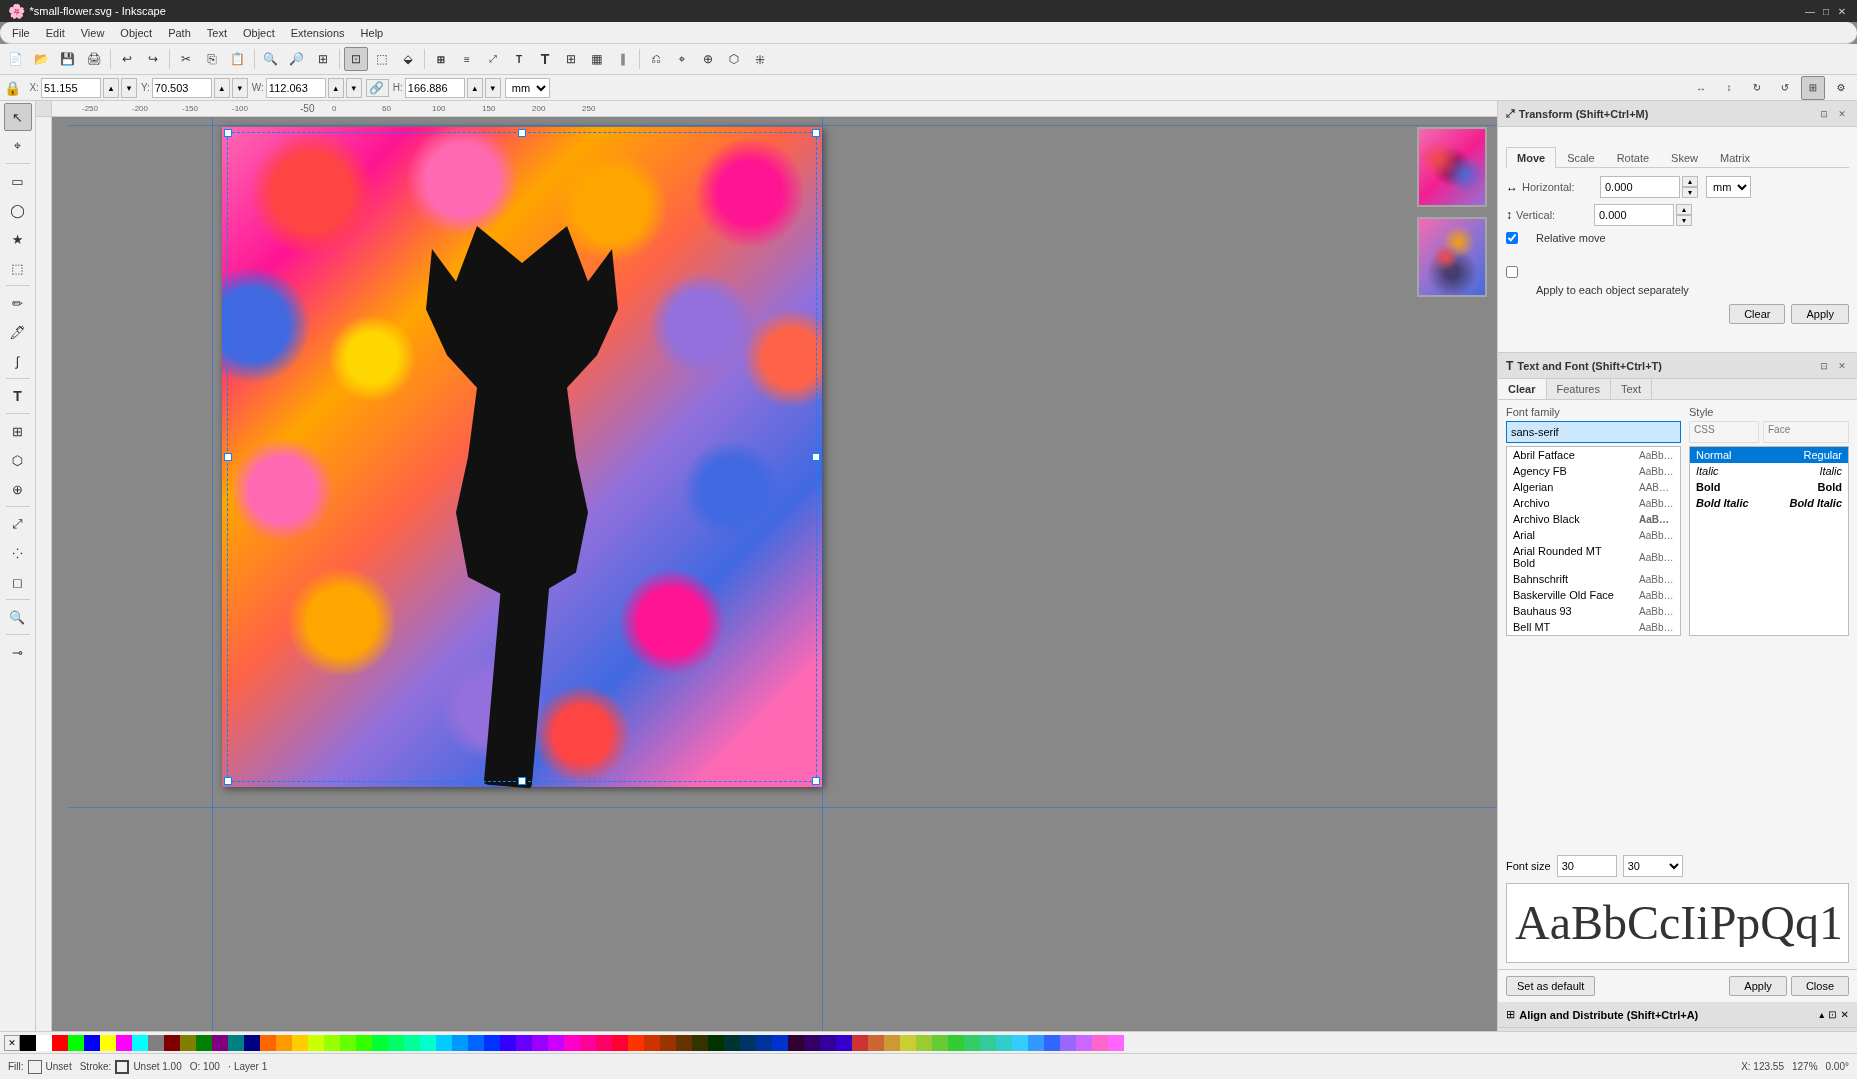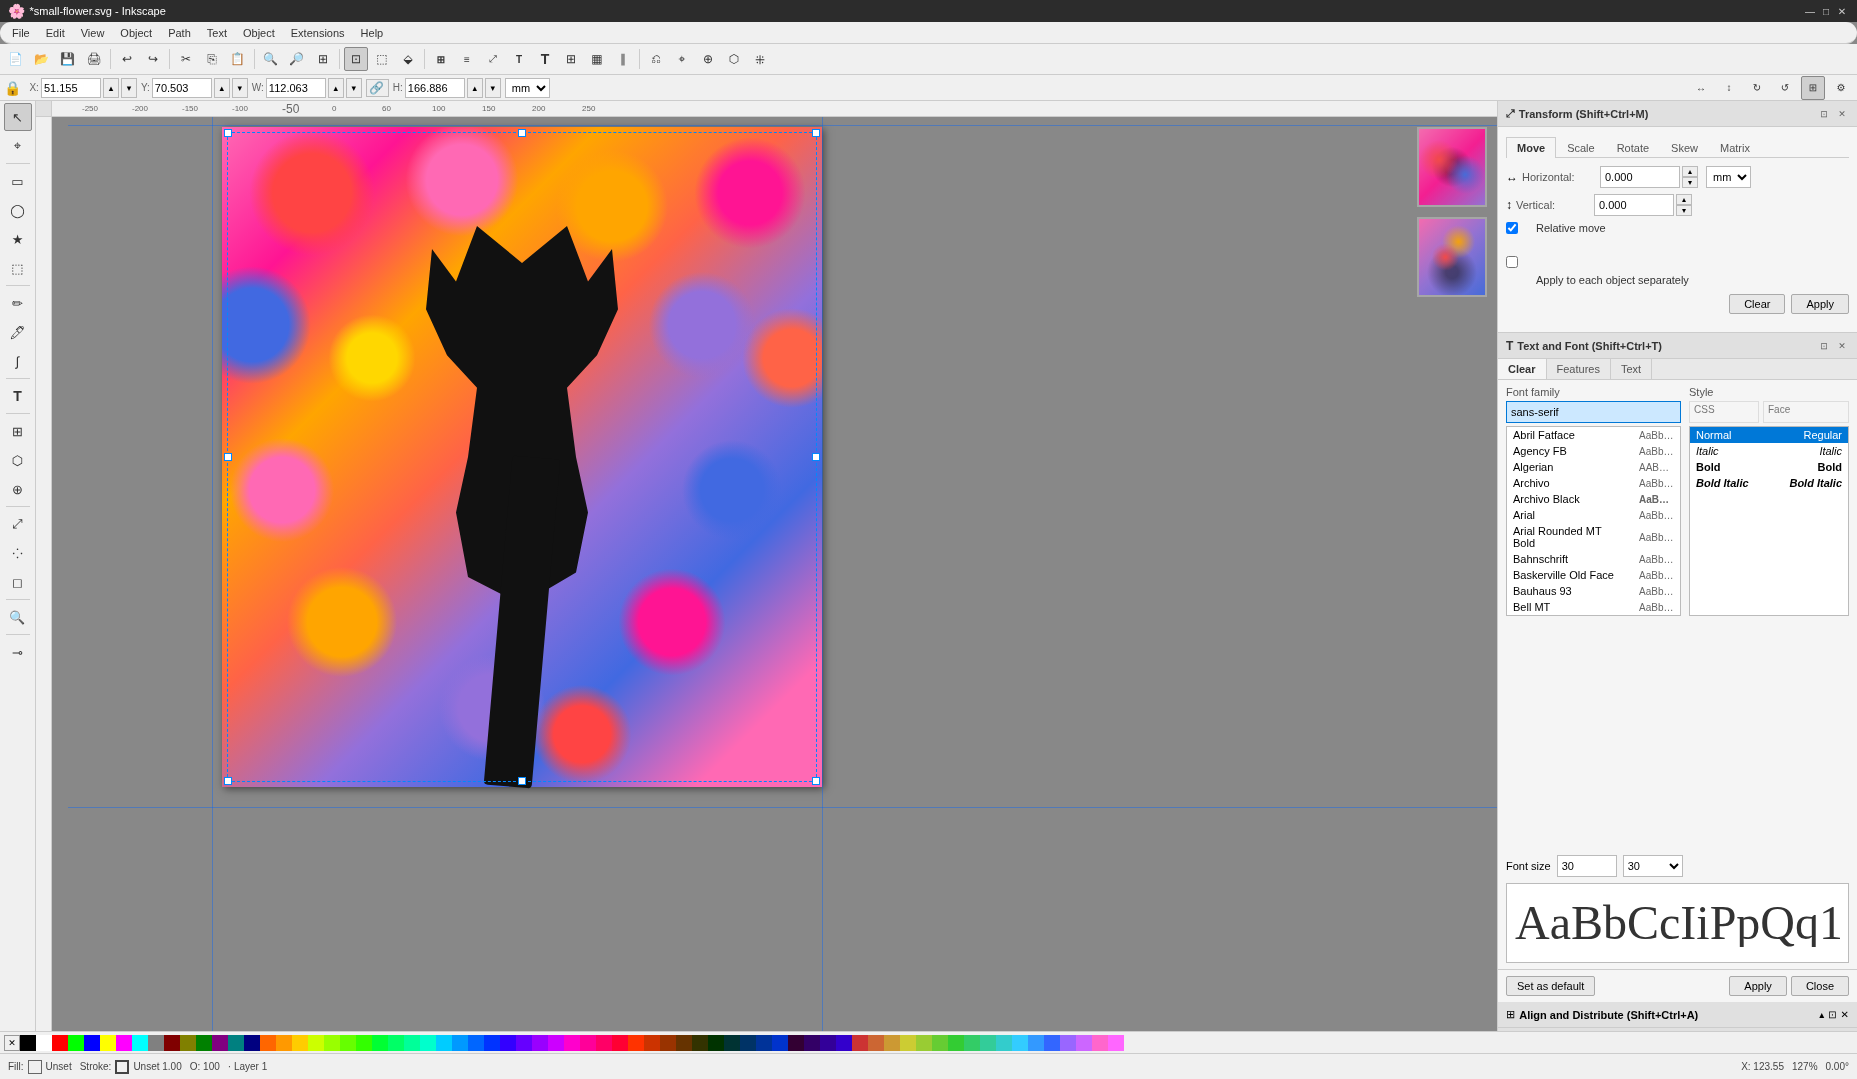--- a/index.html
+++ b/index.html
@@ -60,21 +60,21 @@
     
     .right-panel { width: 360px; background: #f5f5f5; border-left: 1px solid #ccc; display: flex; flex-direction: column; overflow: hidden; }
     
     
     .panel-section { border-bottom: 1px solid #ccc; }
     .panel-header { height: 26px; background: #e0e0e0; display: flex; align-items: center; justify-content: space-between; padding: 0 8px; cursor: pointer; border-bottom: 1px solid #ccc; }
     .panel-header-title { font-weight: bold; font-size: 11px; color: #333; display: flex; align-items: center; gap: 4px; }
     .panel-header-controls { display: flex; gap: 4px; }
     .panel-ctrl-btn { width: 14px; height: 14px; display: flex; align-items: center; justify-content: center; font-size: 9px; cursor: pointer; color: #666; }
     
-    .panel-content { padding: 10px 8px; }
+    .panel-content { padding: 20px 8px; }
     
     
     .tab-bar { display: flex; border-bottom: 1px solid #ccc; }
     .tab { padding: 4px 10px; cursor: pointer; font-size: 11px; color: #555; border: 1px solid transparent; border-bottom: none; margin-bottom: -1px; }
     .tab.active { background: #f5f5f5; border-color: #ccc; border-bottom-color: #f5f5f5; color: #333; font-weight: bold; }
     
     
     .transform-row { display: flex; align-items: center; gap: 8px; margin-bottom: 6px; }
     .transform-input-group { display: flex; align-items: center; gap: 2px; }
     .transform-input { width: 80px; height: 22px; border: 1px solid #bbb; background: #fff; padding: 0 4px; font-size: 11px; }
@@ -284,21 +284,21 @@
     <div class="toolbox-btn" title="Measure">⊸</div>
   </div>
 
   <div class="canvas-wrapper">
     <div class="ruler-corner"></div>
     <div class="ruler-h">
       <span style="position:absolute; left:30px; font-size:8px; color:#666;">-250</span>
       <span style="position:absolute; left:80px; font-size:8px; color:#666;">-200</span>
       <span style="position:absolute; left:130px; font-size:8px; color:#666;">-150</span>
       <span style="position:absolute; left:180px; font-size:8px; color:#666;">-100</span>
-      <span style="position:absolute; left:230px; font-size:12px; color:#666;">-50</span>
+      <span style="position:absolute; left:248px; font-size:10px; color:#666;">-50</span>
       <span style="position:absolute; left:280px; font-size:8px; color:#666;">0</span>
       <span style="position:absolute; left:330px; font-size:8px; color:#666;">60</span>
       <span style="position:absolute; left:380px; font-size:8px; color:#666;">100</span>
       <span style="position:absolute; left:430px; font-size:8px; color:#666;">150</span>
       <span style="position:absolute; left:480px; font-size:8px; color:#666;">200</span>
       <span style="position:absolute; left:530px; font-size:8px; color:#666;">250</span>
     </div>
     <div class="ruler-v"></div>
     <div class="canvas-area">
 

